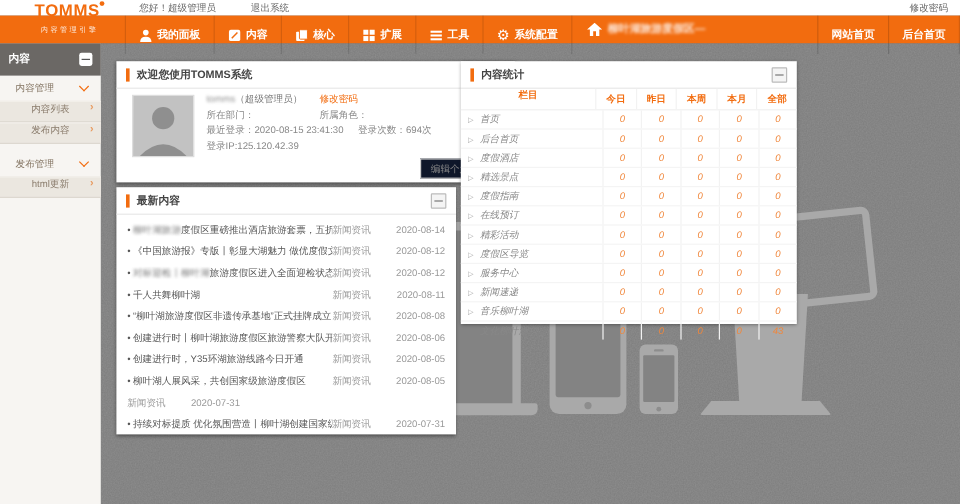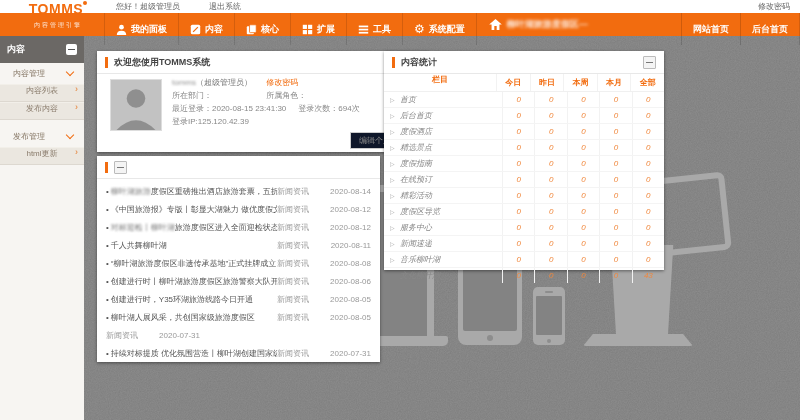--- a/index.html
+++ b/index.html
@@ -265,20 +265,21 @@
         <span>登录IP:</span><span>125.120.42.39</span>
       </div>
     </div>
     <button class="w-btn">编辑个人资料</button>
   </div>
 </div>
 
 <div class="card card-recent">
   <div class="card-head">
     <span class="accent"></span>
+    <span class="card-title">最新内容</span>
     <span class="card-min"></span>
   </div>
   <div class="r-list">
 
   <div class="r-row">
         <div class="r-title"><span class="blur2">柳叶湖旅游</span><span>度假区重磅推出酒店旅游套票，五折优惠，等你</span></div>
         <div class="r-cat">新闻资讯</div>
         <div class="r-date">2020-08-14</div>
       </div>
       <div class="r-row">

